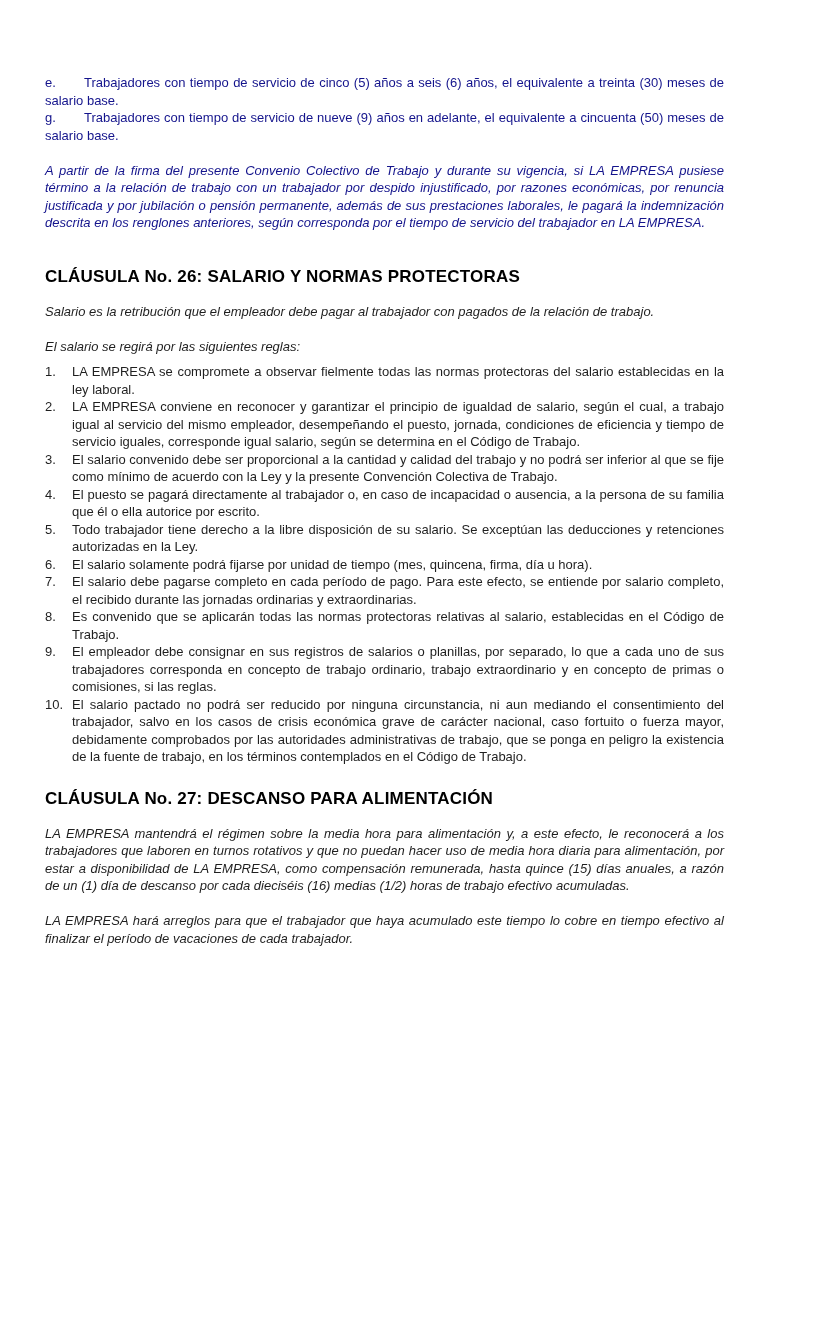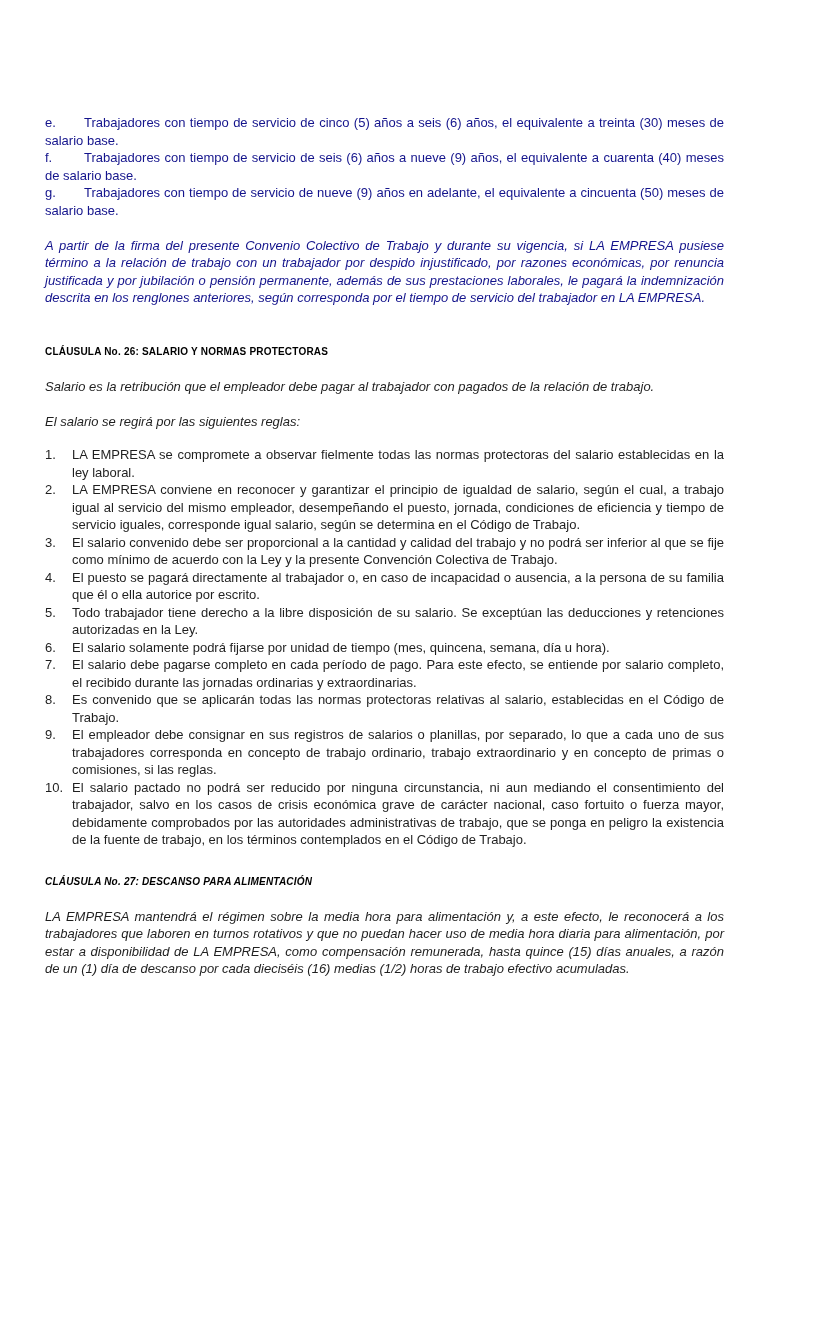--- a/index.html
+++ b/index.html
@@ -27,30 +27,30 @@
     text-align: justify;
     font-style: italic;
   }
 
   
   .lettered { margin: 0; text-align: justify; }
   .lettered .ltr {
     display: inline-block;
     width: 39px;
   }
-  .lettered-block { margin-bottom: 17.5px; margin-top: 40px; }
+  .lettered-block { margin-bottom: 17.5px; }
 
   .clause-heading {
-    font-size: 10px;
+    font-size: 17px;
     font-weight: bold;
     color: #000000;
     margin: 36px 0 17.5px 0;
     letter-spacing: 0.2px;
   }
-  .clause-heading.first-after-list { margin-top: 24px; font-style: italic; }
+  .clause-heading.first-after-list { margin-top: 24px; }
 
   .rules { margin: 2px 0 0 0; }
   .rule {
     display: flex;
     align-items: flex-start;
   }
   .rule .num {
     flex: 0 0 27px;
   }
   .rule .rbody {
@@ -61,33 +61,30 @@
 </head>
 <body>
 
 <div class="page">
 
   <div class="lettered-block ink-blue">
     <p class="lettered">
       <span class="ltr">e.</span><span>Trabajadores con tiempo de servicio de cinco (5) años a seis (6) años, el equivalente a treinta (30) meses de salario base.</span>
     </p>
     <p class="lettered">
-      <span class="ltr">f.</span><span>Trabajadores con tiempo de servicio de seis (6) años a nueve (9) años, el equivalente a cuarenta (40) meses de salario base.</span>
-    </p>
-    <p class="lettered">
       <span class="ltr">g.</span><span>Trabajadores con tiempo de servicio de nueve (9) años en adelante, el equivalente a cincuenta (50) meses de salario base.</span>
     </p>
   </div>
 
   <p class="para ink-blue">A partir de la firma del presente Convenio Colectivo de Trabajo y durante su vigencia, si LA EMPRESA pusiese término a la relación de trabajo con un trabajador por despido injustificado, por razones económicas, por renuncia justificada y por jubilación o pensión permanente, además de sus prestaciones laborales, le pagará la indemnización descrita en los renglones anteriores, según corresponda por el tiempo de servicio del trabajador en LA EMPRESA.</p>
 
   <h2 class="clause-heading">CLÁUSULA No. 26: SALARIO Y NORMAS PROTECTORAS</h2>
 
   <p class="para ink-black">Salario es la retribución que el empleador debe pagar al trabajador con pagados de la relación de trabajo.</p>
-  <p class="para ink-black" style="margin-bottom:16px;">El salario se regirá por las siguientes reglas:</p>
+  <p class="para ink-black" style="margin-bottom:8px;">El salario se regirá por las siguientes reglas:</p>
 
   <div class="rules ink-black">
     <div class="rule">
       <span class="num">1.</span>
       <div class="rbody">LA EMPRESA se compromete a observar fielmente todas las normas protectoras del salario establecidas en la ley laboral.</div>
     </div>
     <div class="rule">
       <span class="num">2.</span>
       <div class="rbody">LA EMPRESA conviene en reconocer y garantizar el principio de igualdad de salario, según el cual, a trabajo igual al servicio del mismo empleador, desempeñando el puesto, jornada, condiciones de eficiencia y tiempo de servicio iguales, corresponde igual salario, según se determina en el Código de Trabajo.</div>
     </div>
@@ -98,21 +95,21 @@
     <div class="rule">
       <span class="num">4.</span>
       <div class="rbody">El puesto se pagará directamente al trabajador o, en caso de incapacidad o ausencia, a la persona de su familia que él o ella autorice por escrito.</div>
     </div>
     <div class="rule">
       <span class="num">5.</span>
       <div class="rbody">Todo trabajador tiene derecho a la libre disposición de su salario. Se exceptúan las deducciones y retenciones autorizadas en la Ley.</div>
     </div>
     <div class="rule">
       <span class="num">6.</span>
-      <div class="rbody">El salario solamente podrá fijarse por unidad de tiempo (mes, quincena, semana, día u hora).</div>
+      <div class="rbody">El salario solamente podrá fijarse por unidad de tiempo (mes, quincena, firma, día u hora).</div>
     </div>
     <div class="rule">
       <span class="num">7.</span>
       <div class="rbody">El salario debe pagarse completo en cada período de pago. Para este efecto, se entiende por salario completo, el recibido durante las jornadas ordinarias y extraordinarias.</div>
     </div>
     <div class="rule">
       <span class="num">8.</span>
       <div class="rbody">Es convenido que se aplicarán todas las normas protectoras relativas al salario, establecidas en el Código de Trabajo.</div>
     </div>
     <div class="rule">
@@ -121,14 +118,15 @@
     </div>
     <div class="rule">
       <span class="num">10.</span>
       <div class="rbody">El salario pactado no podrá ser reducido por ninguna circunstancia, ni aun mediando el consentimiento del trabajador, salvo en los casos de crisis económica grave de carácter nacional, caso fortuito o fuerza mayor, debidamente comprobados por las autoridades administrativas de trabajo, que se ponga en peligro la existencia de la fuente de trabajo, en los términos contemplados en el Código de Trabajo.</div>
     </div>
   </div>
 
   <h2 class="clause-heading first-after-list">CLÁUSULA No. 27: DESCANSO PARA ALIMENTACIÓN</h2>
 
   <p class="para ink-black">LA EMPRESA mantendrá el régimen sobre la media hora para alimentación y, a este efecto, le reconocerá a los trabajadores que laboren en turnos rotativos y que no puedan hacer uso de media hora diaria para alimentación, por estar a disponibilidad de LA EMPRESA, como compensación remunerada, hasta quince (15) días anuales, a razón de un (1) día de descanso por cada dieciséis (16) medias (1/2) horas de trabajo efectivo acumuladas.</p>
+  <p class="para ink-black">LA EMPRESA hará arreglos para que el trabajador que haya acumulado este tiempo lo cobre en tiempo efectivo al finalizar el período de vacaciones de cada trabajador.</p>
 
 </div>
 
 </body></html>

